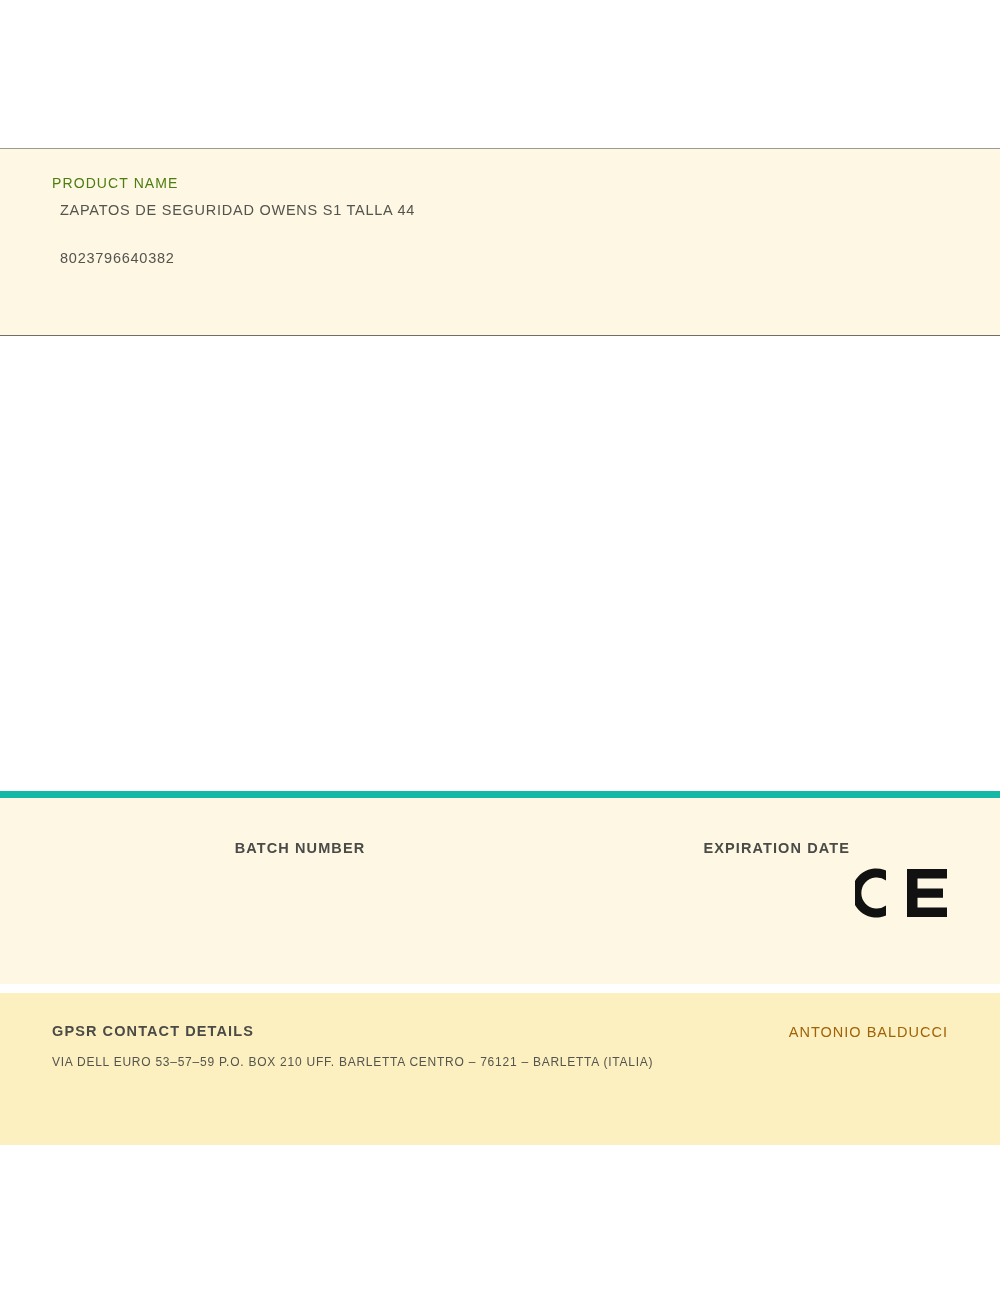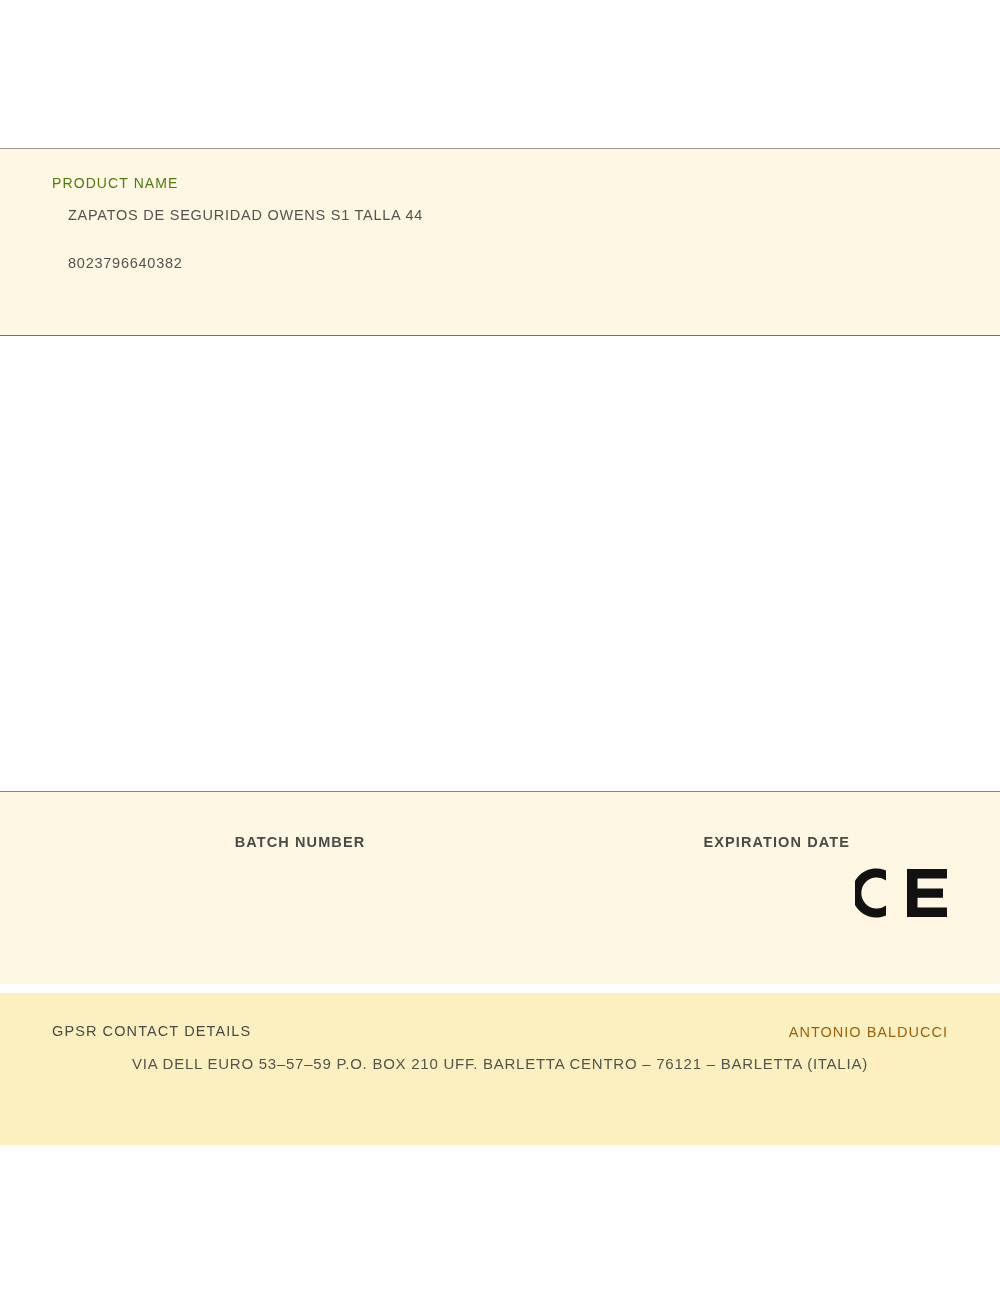--- a/index.html
+++ b/index.html
@@ -41,21 +41,21 @@
     font-weight: normal;
     letter-spacing: 1.1px;
     color: #4d7c0f;
     margin: 0 0 11px 0;
   }
   .field-value {
     font-size: 14.5px;
     font-weight: normal;
     letter-spacing: 0.75px;
     color: #54544f;
-    margin: 16px;
+    margin: 8px;
   }
   .field-group + .field-group {
     margin-top: 32px;
   }
 
   
   .middle-blank {
     position: absolute;
     left: 0;
     top: 336px;
@@ -65,21 +65,21 @@
   }
 
   
   .mid-block {
     position: absolute;
     left: 0;
     top: 791px;
     width: 1000px;
     height: 193px;
     background: #fdf7e4;
-    border-top: 1px solid #14b8a6;
+    border-top: 7px solid #14b8a6;
     box-sizing: border-box;
   }
   .mid-row {
     position: relative;
     width: 100%;
     height: 90px;
   }
   .col-batch {
     position: absolute;
     left: 150px;
@@ -131,36 +131,35 @@
   }
   .gpsr-head {
     position: relative;
     height: 24px;
   }
   .gpsr-title {
     position: absolute;
     left: 0;
     top: 0;
     font-size: 14.5px;
-    font-weight: normal;
+    font-weight: bold;
     letter-spacing: 1.1px;
     color: #4a4a46;
   }
   .gpsr-contact-name {
     position: absolute;
     right: 0;
     top: 1px;
     font-size: 14.5px;
     letter-spacing: 1px;
     color: #a16207;
   }
   .gpsr-address {
     margin-top: 8px;
-    text-align: center;
-    font-size: 15px;
+    font-size: 12px;
     letter-spacing: 0.75px;
     color: #54544f;
   }
   .gpsr-phone {
     margin-top: 9px;
     text-align: right;
     font-size: 14.5px;
     letter-spacing: 0.6px;
     color: #54544f;
   }

